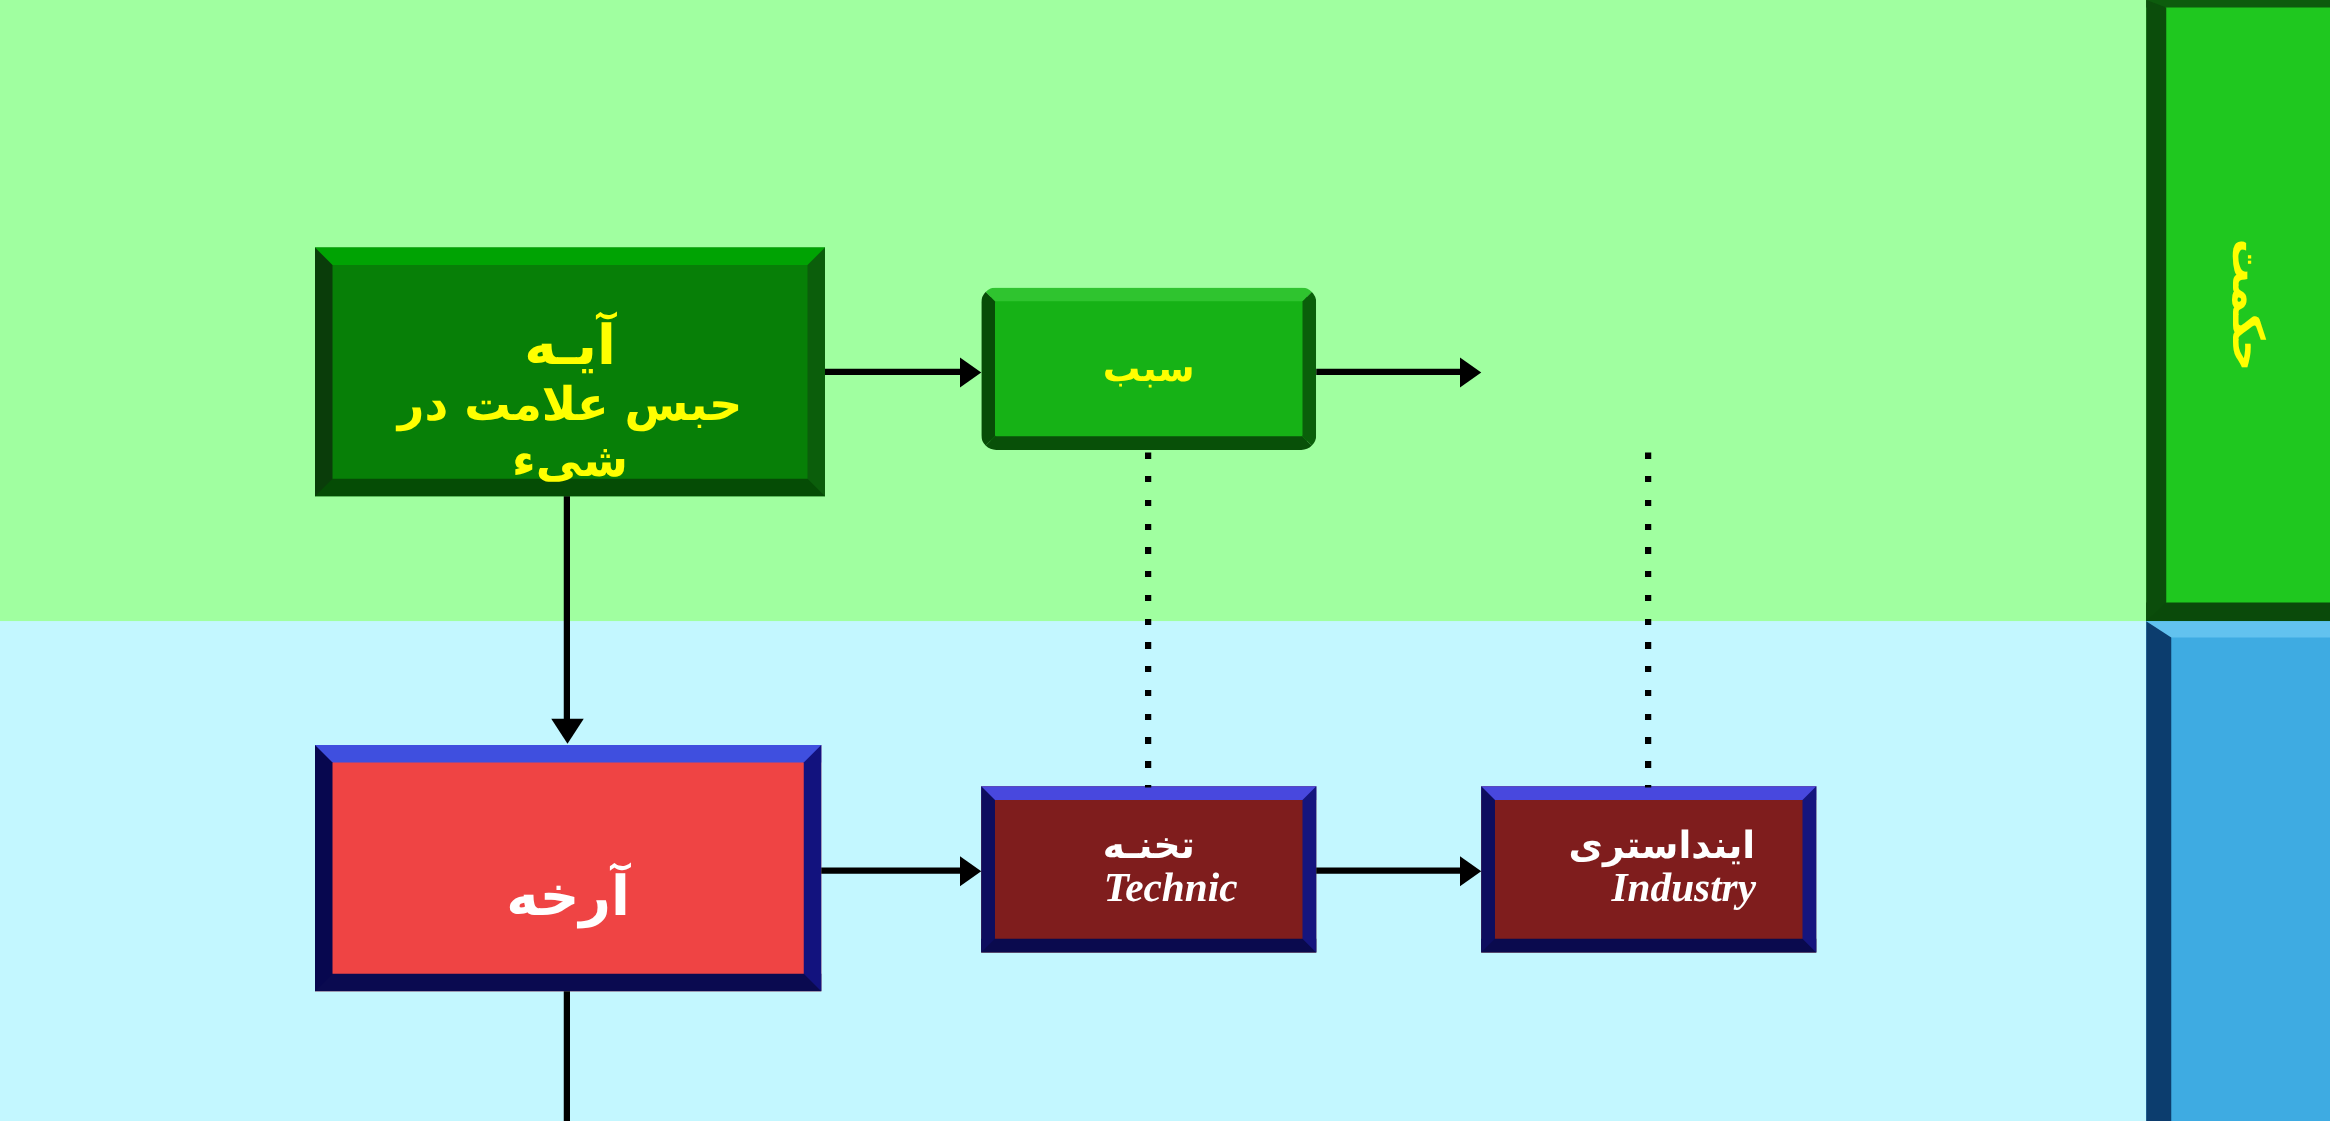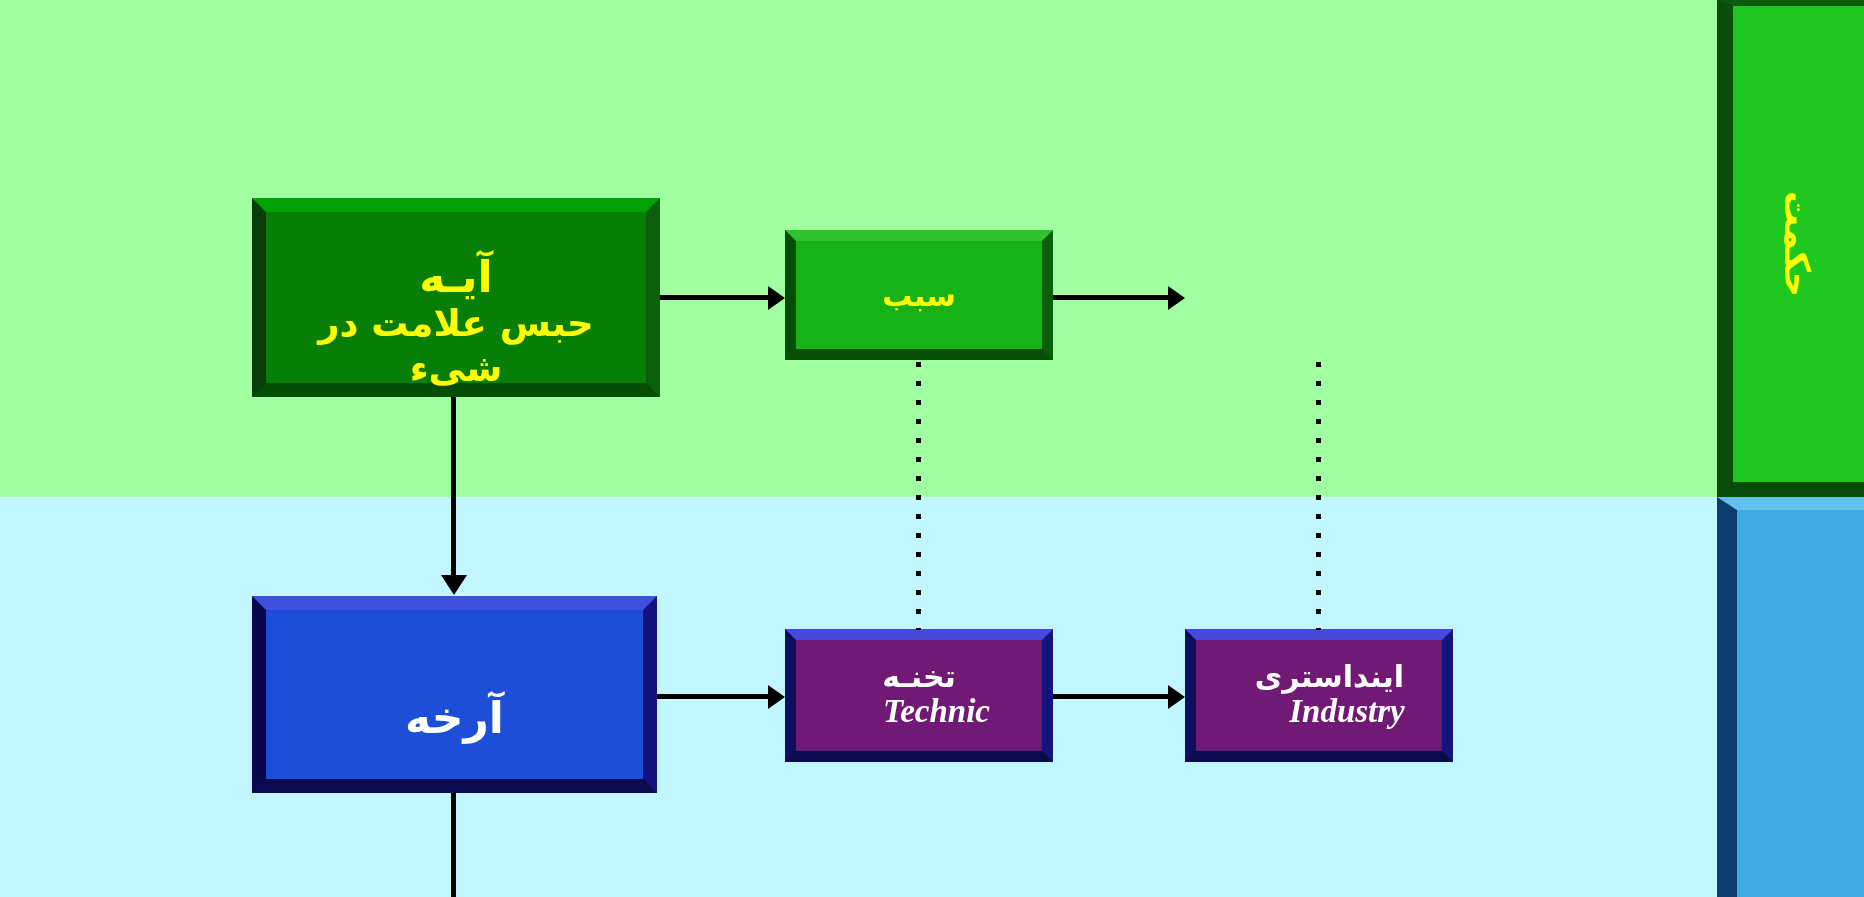--- a/index.html
+++ b/index.html
@@ -47,29 +47,29 @@
   .node.green-sm {
     border-width: 11px;
     background: #16B216;
     border-top-color: #2FC42F;
     border-left-color: #074D07;
     border-bottom-color: #085008;
     border-right-color: #0A5F0A;
   }
   .node.blue-lg {
     border-width: 14px;
-    background: #1d4ed8;
+    background: #ef4444;
     border-top-color: #3F4FDF;
     border-left-color: #07074F;
     border-bottom-color: #0A0A50;
     border-right-color: #12127E;
   }
   .node.blue-sm {
     border-width: 11px;
-    background: #701a75;
+    background: #7f1d1d;
     border-top-color: #4848DE;
     border-left-color: #0D0D5E;
     border-bottom-color: #0A0A4E;
     border-right-color: #15157E;
   }
 
   .fa { direction: rtl; unicode-bidi: isolate; font-weight: bold; }
 
   .yellow { color: #FFFF00; }
   .white  { color: #FFFFFF; }
@@ -143,21 +143,21 @@
 <div class="canvas">
 
   <div class="bg-top"></div>
   <div class="bg-bottom"></div>
 
   <div class="node green-lg" style="left:252px; top:198px; width:408px; height:199px;">
     <div class="fa yellow title-lg">آیـه</div>
     <div class="fa yellow subtitle">حبس علامت در شیء</div>
   </div>
 
-  <div class="node green-sm" style="left:785px; top:230px; width:268px; height:130px;">
+  <div class="node green-sm" style="left:785px; top:230px; width:268px; height:130px;border-radius:12px;">
     <div class="fa yellow label-sm">سبب</div>
   </div>
 
 
   <div class="node blue-lg" style="left:252px; top:596px; width:405px; height:197px;">
     <div class="fa white title-lg">آرخه</div>
   </div>
 
   <div class="node blue-sm" style="left:785px; top:629px; width:268px; height:133px;">
     <div class="fa white label-sm">تخنـه</div>

